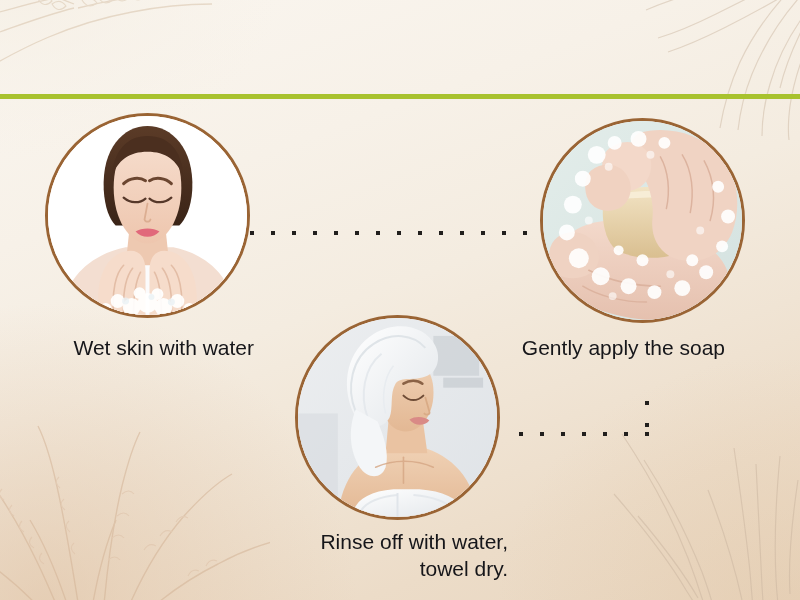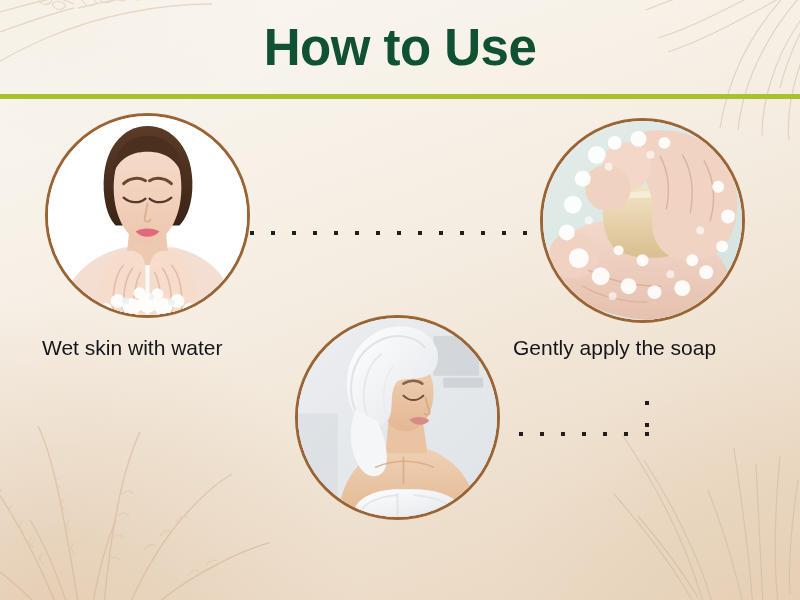--- a/index.html
+++ b/index.html
@@ -50,21 +50,21 @@
     position:absolute;border-radius:50%;
     border:3px solid #9a6434;
     box-sizing:border-box;overflow:hidden;
     background:#ffffff;
   }
   .c1{left:45px;top:113px;width:205px;height:205px;}
   .c2{left:540px;top:118px;width:205px;height:205px;}
   .c3{left:295px;top:315px;width:205px;height:205px;}
 
   .cap{
-    position:absolute;text-align:left;
+    position:absolute;text-align:right;
     font-size:21px;line-height:27px;color:#16161a;
   }
   .cap1{left:42px;top:334px;width:212px;}
   .cap2{left:513px;top:334px;width:212px;}
   .cap3{left:288px;top:528px;width:220px;}
 
   
   .dotrow,.dotcol{position:absolute;}
   .dot{position:absolute;width:4px;height:4px;background:#211f1d;}
 
@@ -157,21 +157,20 @@
       <path d="M30 74 C56 104 82 136 102 170 C112 186 118 194 122 198"></path>
       <path d="M54 96 C76 122 98 150 114 178"></path>
       <path d="M150 28 C156 70 162 112 166 152 C168 176 169 190 170 198"></path>
       <path d="M172 44 C174 86 176 128 178 166 C179 184 180 193 180 198"></path>
       <path d="M196 36 C192 78 190 120 192 158 C193 180 195 192 196 198"></path>
       <path d="M214 60 C208 100 204 140 206 174"></path>
       <path d="M124 70 C138 106 150 144 158 180"></path>
     </g>
   </svg>
 
-  <div id="title">How to Use</div>
   <div id="divider"></div>
 
   <div class="dotrow" id="conn1">
       <div class="dot" style="left: 250px; top: 231px; background: rgb(33, 31, 29);"></div>
       <div class="dot" style="left: 271px; top: 231px; background: rgb(33, 31, 29);"></div>
       <div class="dot" style="left: 292px; top: 231px; background: rgb(33, 31, 29);"></div>
       <div class="dot" style="left: 313px; top: 231px; background: rgb(33, 31, 29);"></div>
       <div class="dot" style="left: 334px; top: 231px; background: rgb(33, 31, 29);"></div>
       <div class="dot" style="left: 355px; top: 231px; background: rgb(33, 31, 29);"></div>
       <div class="dot" style="left: 376px; top: 231px; background: rgb(33, 31, 29);"></div>
@@ -377,14 +376,15 @@
         <path d="M78 150 C96 142 118 142 136 150"></path>
         <path d="M106 140 L106 166"></path>
       </g>
 
       <path d="M54 200 C56 184 70 174 96 172 L122 172 C150 174 166 184 170 200 Z" fill="url(#towel3)"></path>
       <path d="M60 200 C64 188 78 180 100 178" fill="none" stroke="#e4e8ec" stroke-width="2"></path>
       <path d="M116 178 C140 180 156 188 162 200" fill="none" stroke="#e4e8ec" stroke-width="2"></path>
       <path d="M100 176 L100 200" fill="none" stroke="#e0e5ea" stroke-width="2"></path>
     </svg>
   </div>
+  <div class="cap cap3">Rinse off with water, towel dry.</div>
 
 </div>
 
 </body></html>

